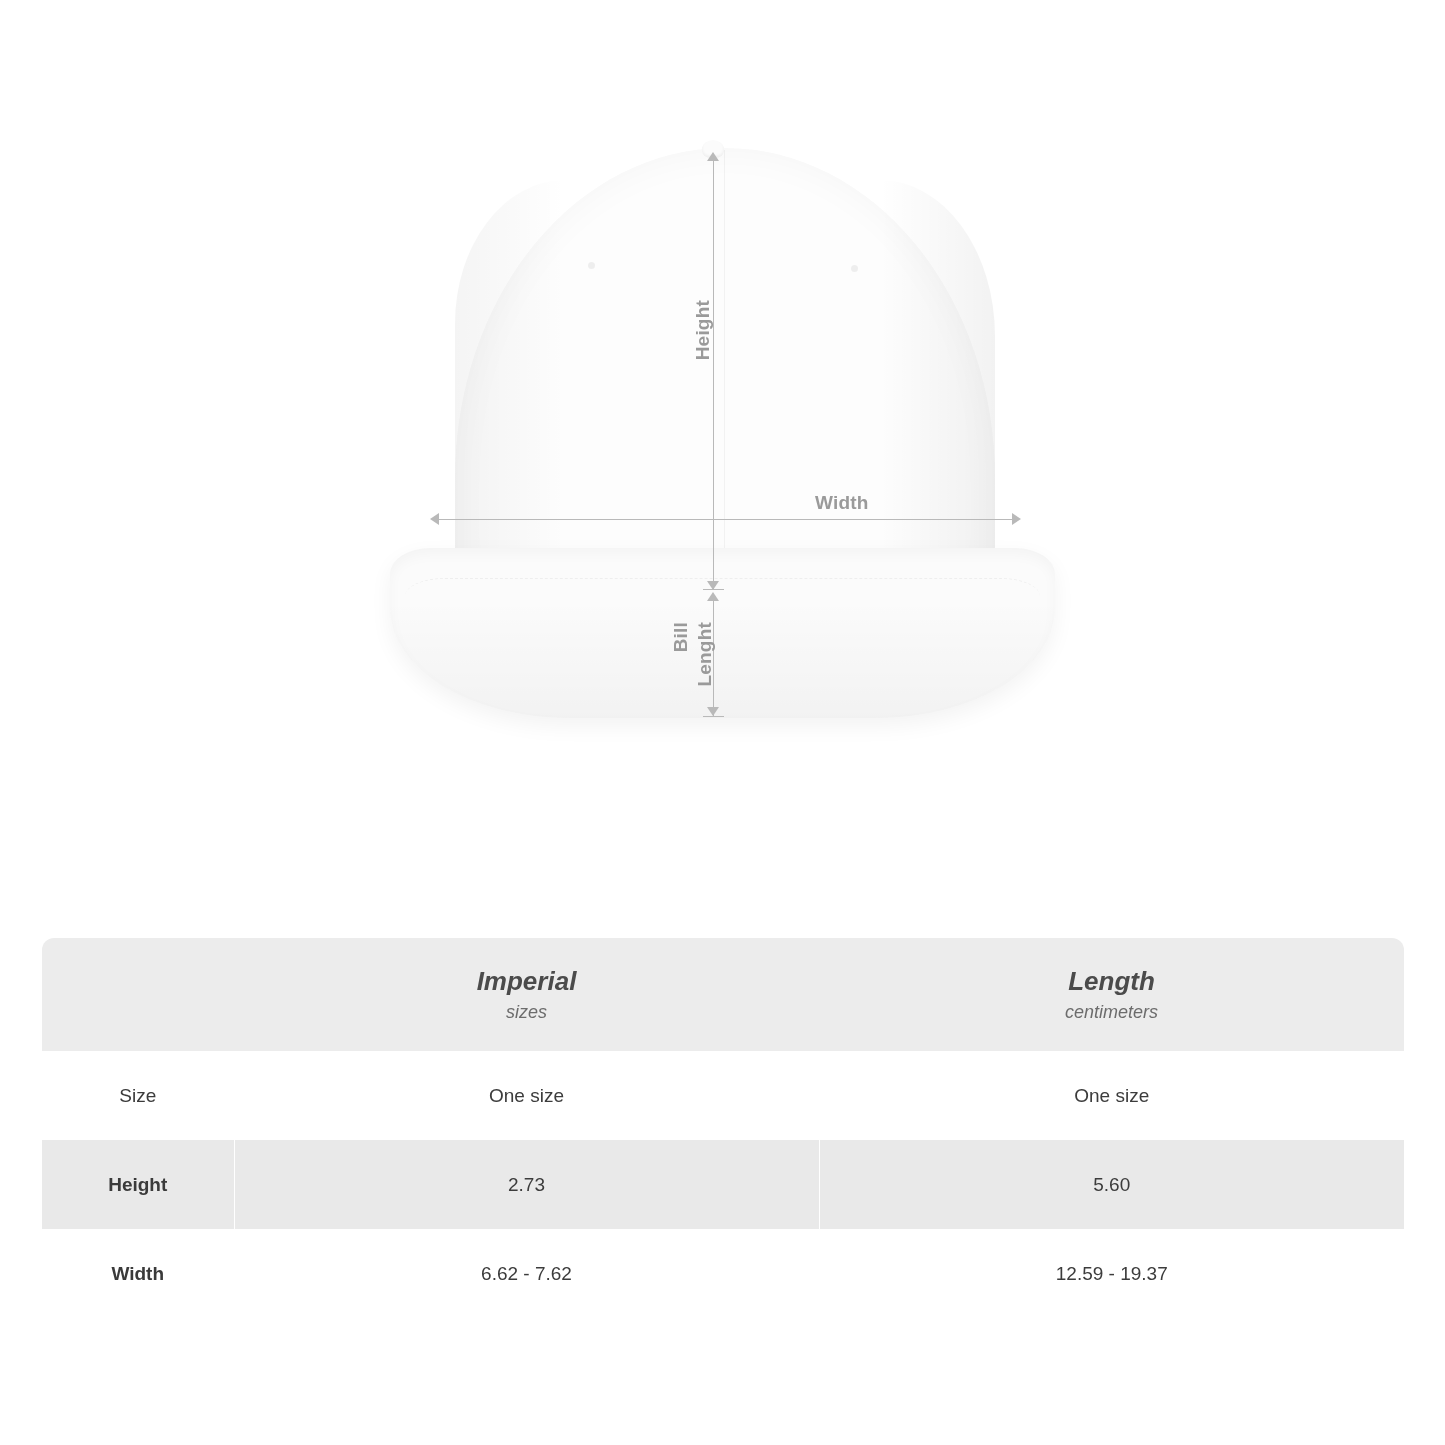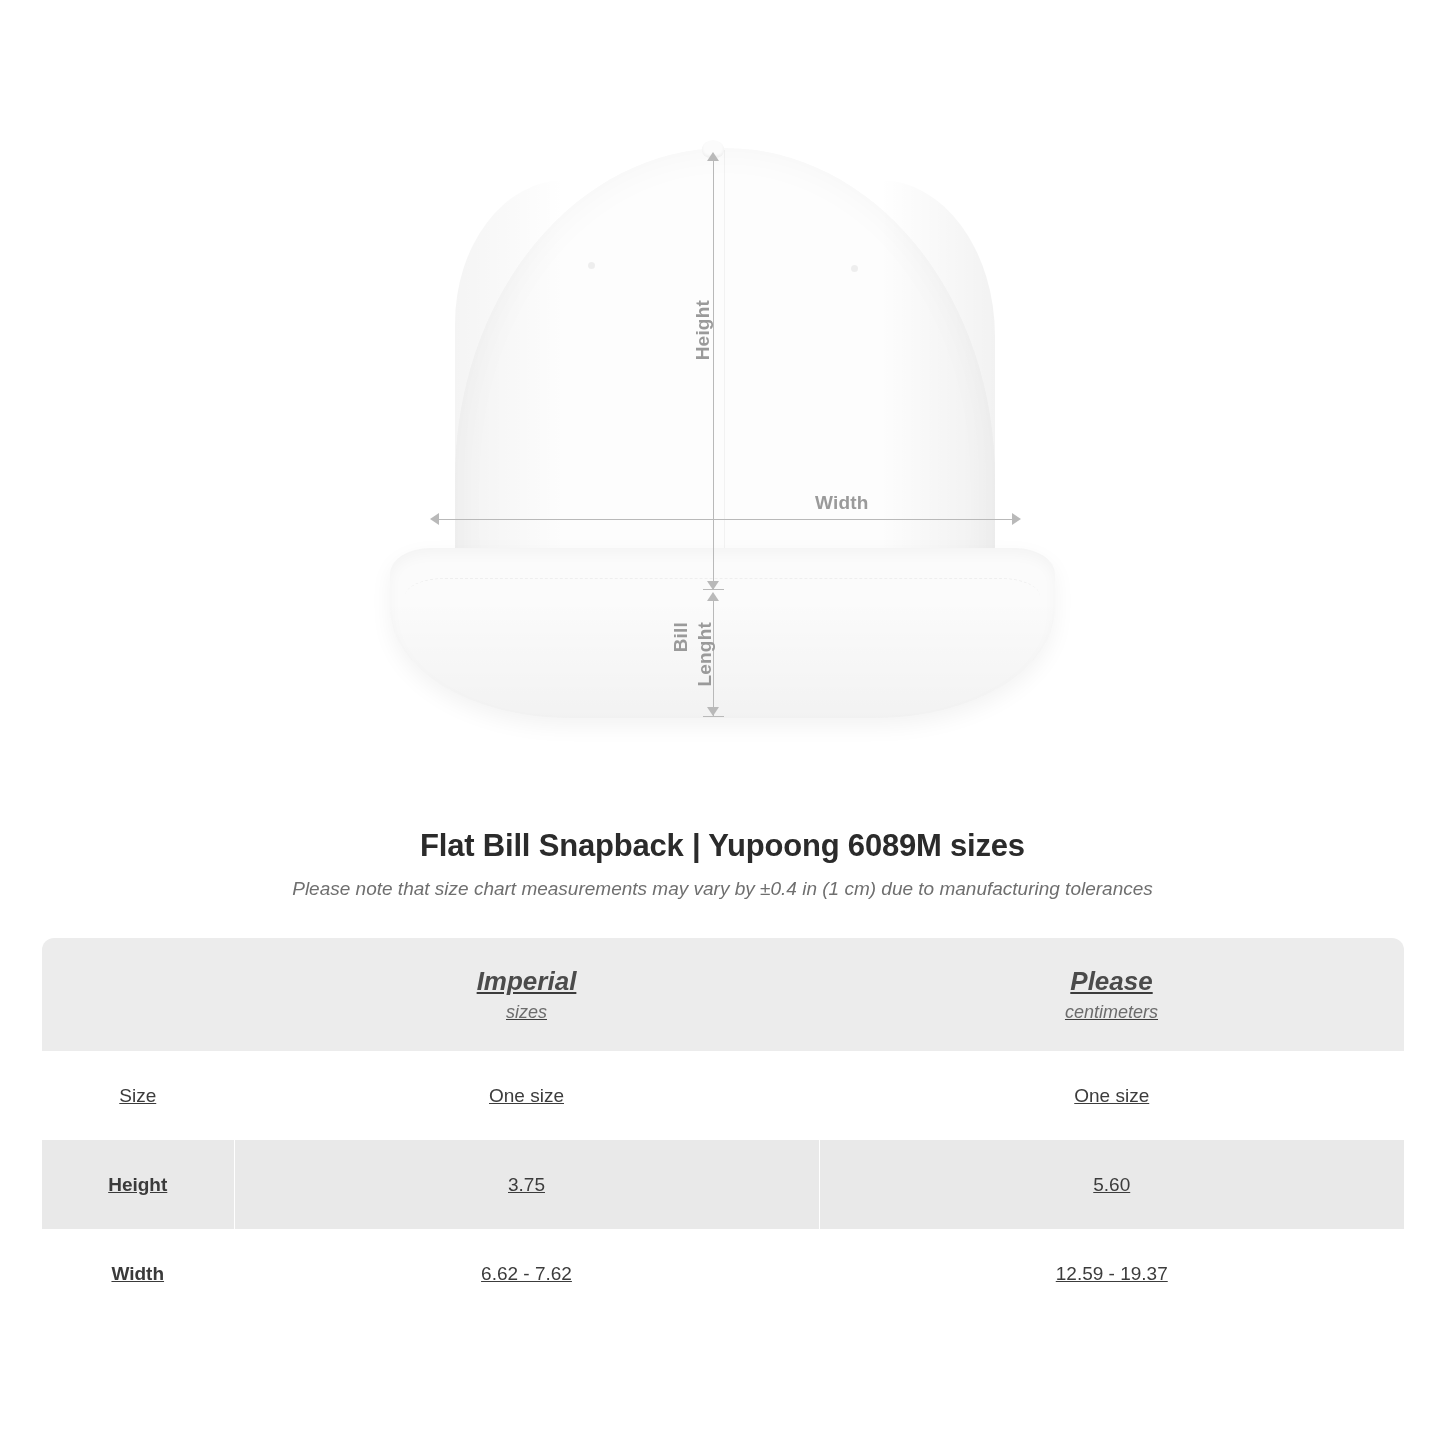--- a/index.html
+++ b/index.html
@@ -209,21 +209,20 @@
   table.size-table {
     border-collapse: collapse;
     width: 1362px;
     table-layout: fixed;
   }
   table.size-table td {
     text-align: center;
     vertical-align: middle;
     font-size: 19px;
     color: #3c3c3c;
-    text-decoration: underline;
   }
   .col-label { width: 192px; }
   .col-val { width: 585px; }
 
   tr.head-row td {
     height: 113px;
     background: #ececec;
     padding: 0;
   }
   tr.head-row td:first-child {
@@ -298,54 +297,50 @@
     <div class="m-label" style="left:815px; top:492px;">Width</div>
 
     <div class="measure-line v-line" style="left:713px; top:598px; height:118px;"></div>
     <div class="arrow arrow-up" style="left:707px; top:592px;"></div>
     <div class="arrow arrow-down" style="left:707px; top:707px;"></div>
     <div class="tick" style="left:703px; top:716px; width:21px; height:1px;"></div>
     <div class="m-label vertical two-line" style="left:670px; top:622px;">Bill</div>
     <div class="m-label vertical two-line" style="left:694px; top:622px;">Lenght</div>
   </div>
 
-  <div class="title-block">
-    <h1 class="chart-title">Flat Bill Snapback | Yupoong 6089M sizes</h1>
-    <div class="chart-note">Please note that size chart measurements may vary by ±0.4 in (1 cm) due to manufacturing tolerances</div>
-  </div>
 
   <div class="table-wrap">
     <table class="size-table">
       <colgroup>
         <col class="col-label">
         <col class="col-val">
         <col class="col-val">
       </colgroup>
       <tbody>
         <tr class="head-row">
           <td></td>
           <td>
             <span class="unit-name">Imperial</span>
             <span class="unit-sub">sizes</span>
           </td>
           <td>
-            <span class="unit-name">Please</span>
+            <span class="unit-name">Length</span>
             <span class="unit-sub">centimeters</span>
           </td>
         </tr>
 
         <tr class="data-row row-white first-data">
           <td class="rowlabel">Size</td>
           <td>One size</td>
           <td>One size</td>
         </tr>
 
         <tr class="data-row row-grey">
           <td class="rowlabel">Height</td>
-          <td>3.75</td>
+          <td>2.73</td>
           <td>5.60</td>
         </tr>
 
         <tr class="data-row row-white">
           <td class="rowlabel">Width</td>
           <td>6.62 - 7.62</td>
           <td>12.59 - 19.37</td>
         </tr>
 
       </tbody>

